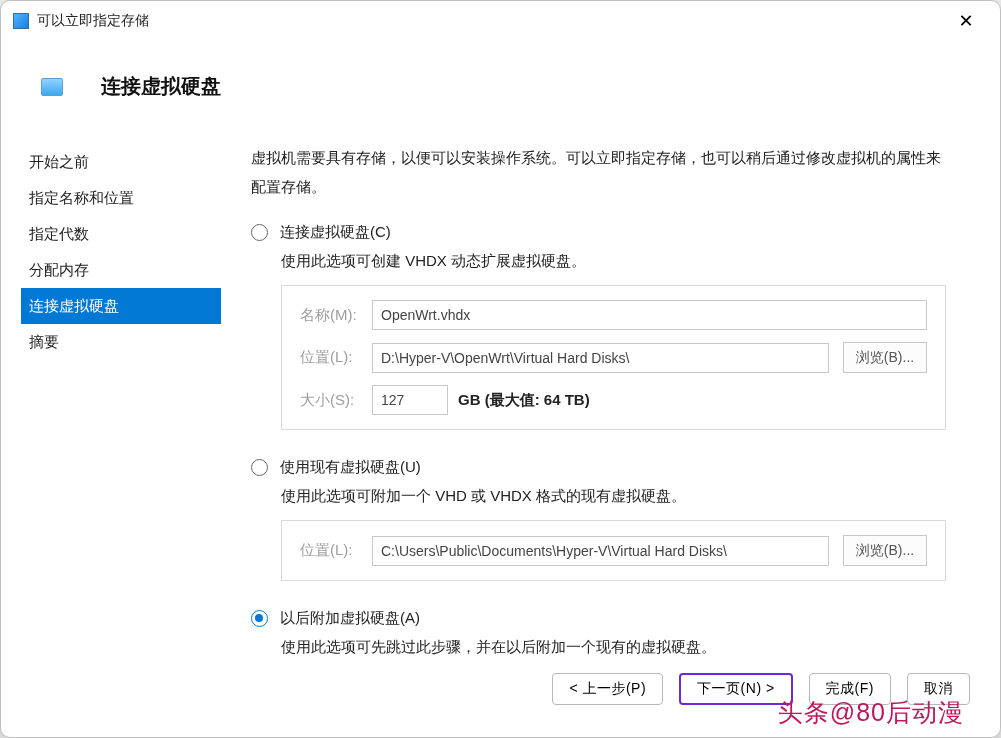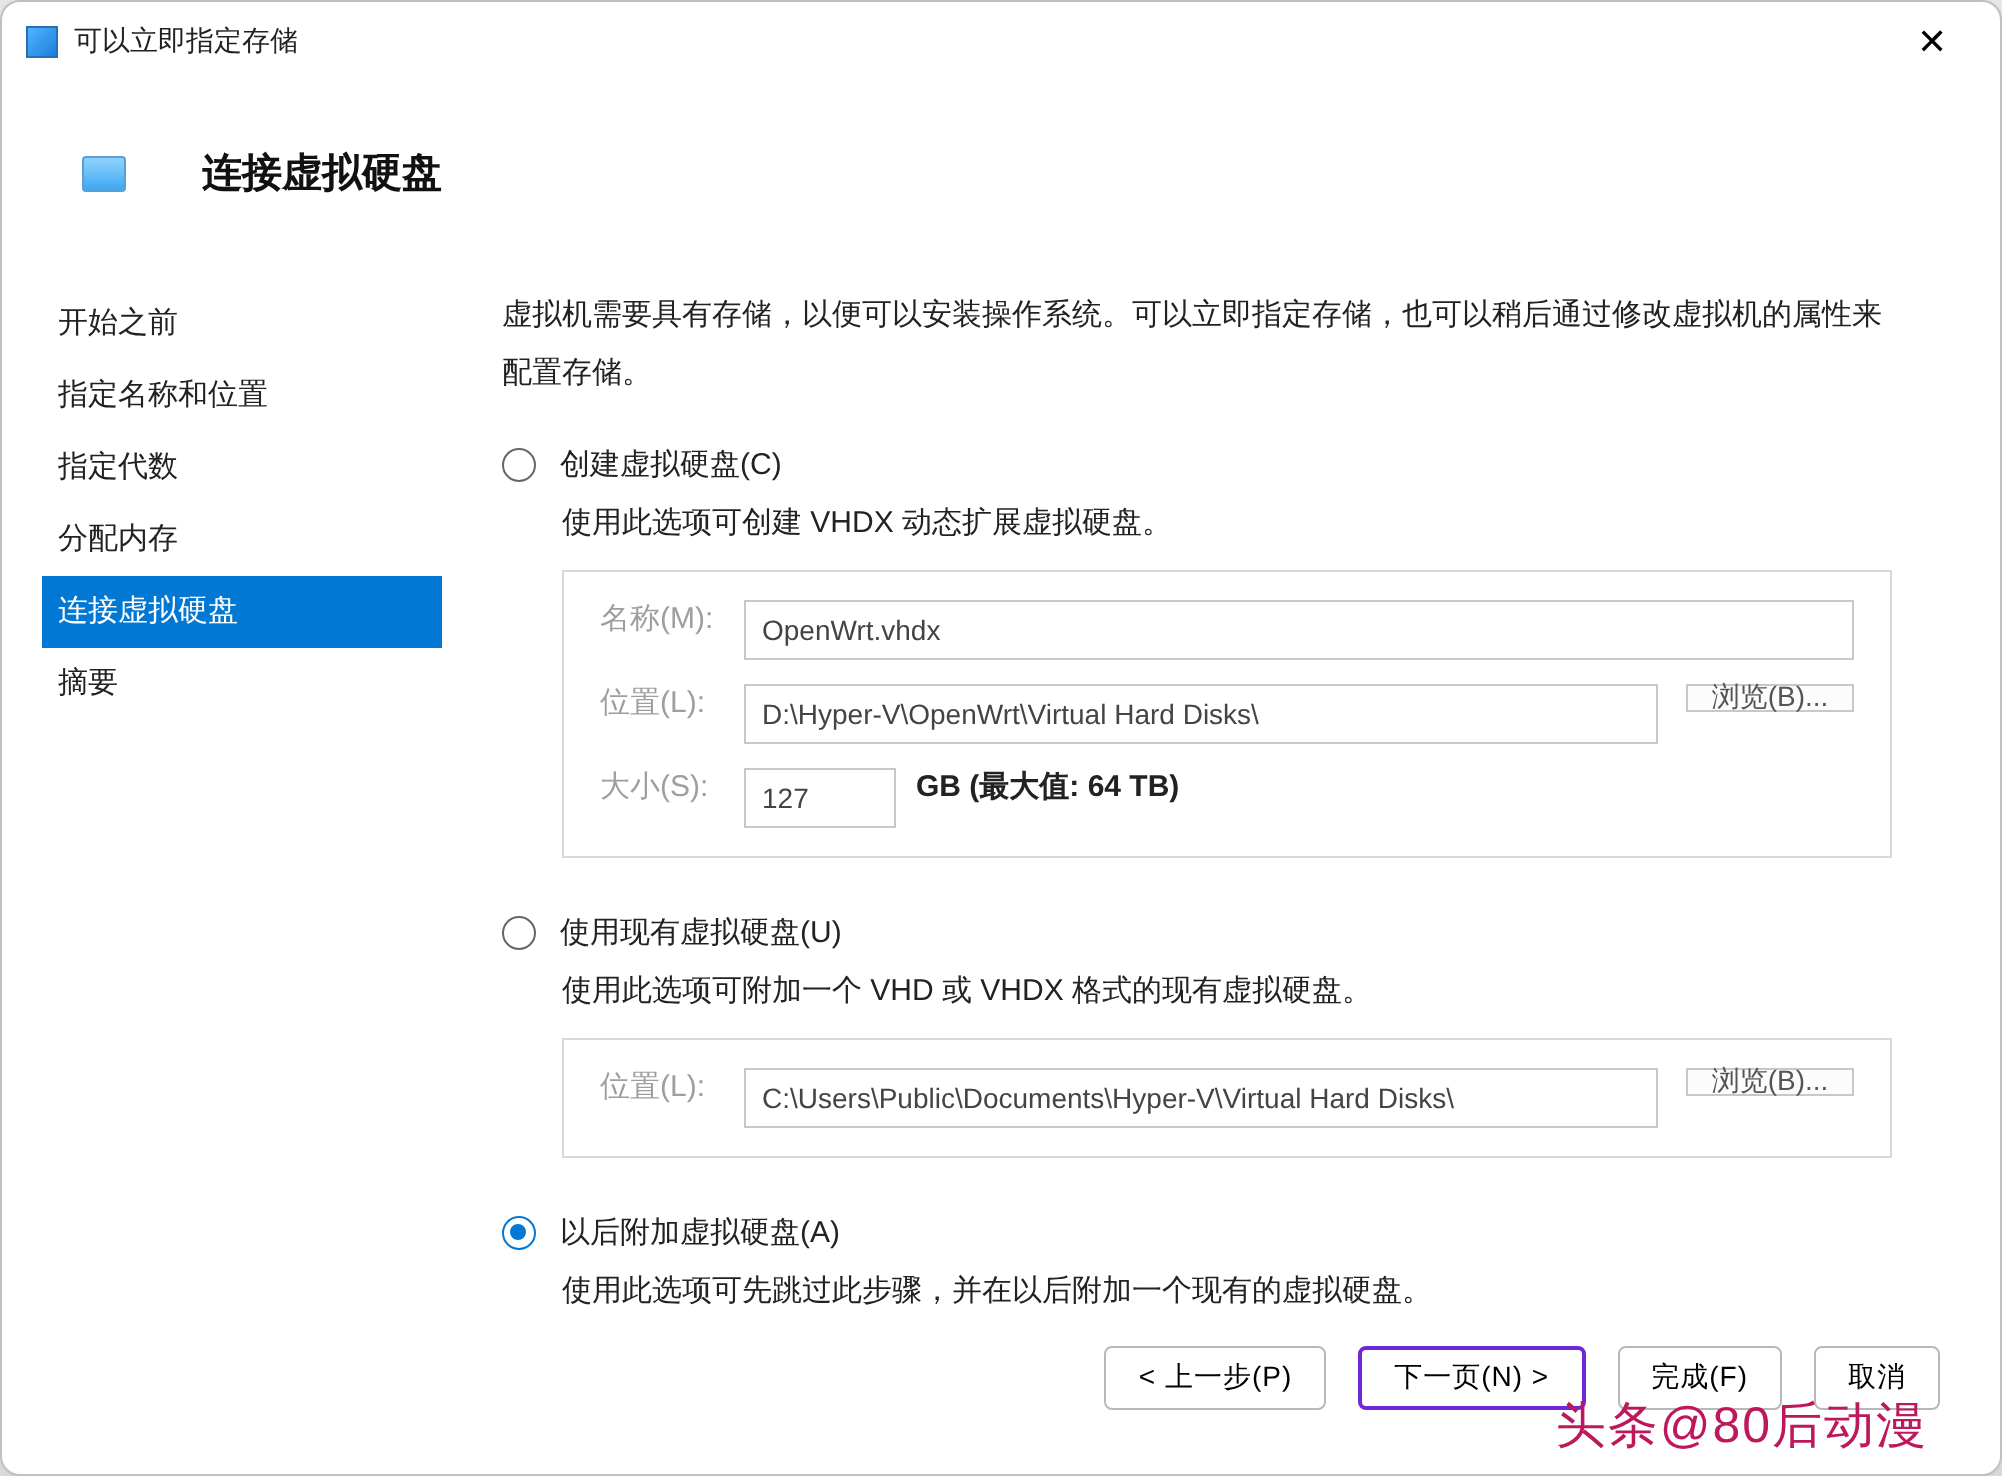--- a/index.html
+++ b/index.html
@@ -74,34 +74,34 @@
     content: ""; position: absolute; left: 3px; top: 3px;
     width: 8px; height: 8px; background: #0078d4; border-radius: 50%;
   }
   .opt-label { font-size: 15px; }
   .opt-desc { margin: 10px 0 14px 30px; font-size: 15px; color: #222; }
 
   .fieldset {
     margin-left: 30px; border: 1px solid #d9d9d9;
     padding: 14px 18px 14px 18px;
   }
-  .row { display: flex; align-items: flex-start; margin-bottom: 12px; }
+  .row { display: flex; align-items: center; margin-bottom: 12px; }
   .row:last-child { margin-bottom: 0; }
   .row label {
     width: 72px; font-size: 15px; color: #9e9e9e; flex-shrink: 0;
   }
   .row .input {
     height: 30px; border: 1px solid #c8c8c8; background: #fff;
     padding: 0 8px; font-size: 14px; color: #444;
     display: flex; align-items: center;
   }
   .row .input.disabled { color: #444; background: #fff; }
   .row .gap { width: 14px; flex-shrink: 0; }
   .row .browse {
-    width: 84px; height: 14px; border: 1px solid #c8c8c8;
+    width: 84px; height: 31px; border: 1px solid #c8c8c8;
     background: #fcfcfc; font-size: 14px; color: #555;
     display: flex; align-items: center; justify-content: center;
     cursor: pointer;
   }
   .row .size-input { width: 76px; text-align: right; padding-right: 8px; }
   .row .unit { margin-left: 10px; font-size: 15px; color: #222; font-weight: bold; }
 
   .footer {
     height: 64px; display: flex; justify-content: flex-end;
     padding: 0 30px 0 0; gap: 16px;
@@ -148,21 +148,21 @@
       <div class="step active">连接虚拟硬盘</div>
       <div class="step">摘要</div>
     </div>
 
     <div class="content">
       <div class="intro">虚拟机需要具有存储，以便可以安装操作系统。可以立即指定存储，也可以稍后通过修改虚拟机的属性来配置存储。</div>
 
       <div class="option">
         <div class="opt-head">
           <span class="radio"></span>
-          <span class="opt-label">创建虚拟硬盘(C)</span>
+          <span class="opt-label">连接虚拟硬盘(C)</span>
         </div>
         <div class="opt-desc">使用此选项可创建 VHDX 动态扩展虚拟硬盘。</div>
         <div class="fieldset">
           <div class="row">
             <label>名称(M):</label>
             <div class="input disabled" style="flex:1">OpenWrt.vhdx</div>
           </div>
           <div class="row">
             <label>位置(L):</label>
             <div class="input disabled" style="flex:1">D:\Hyper-V\OpenWrt\Virtual Hard Disks\</div>

